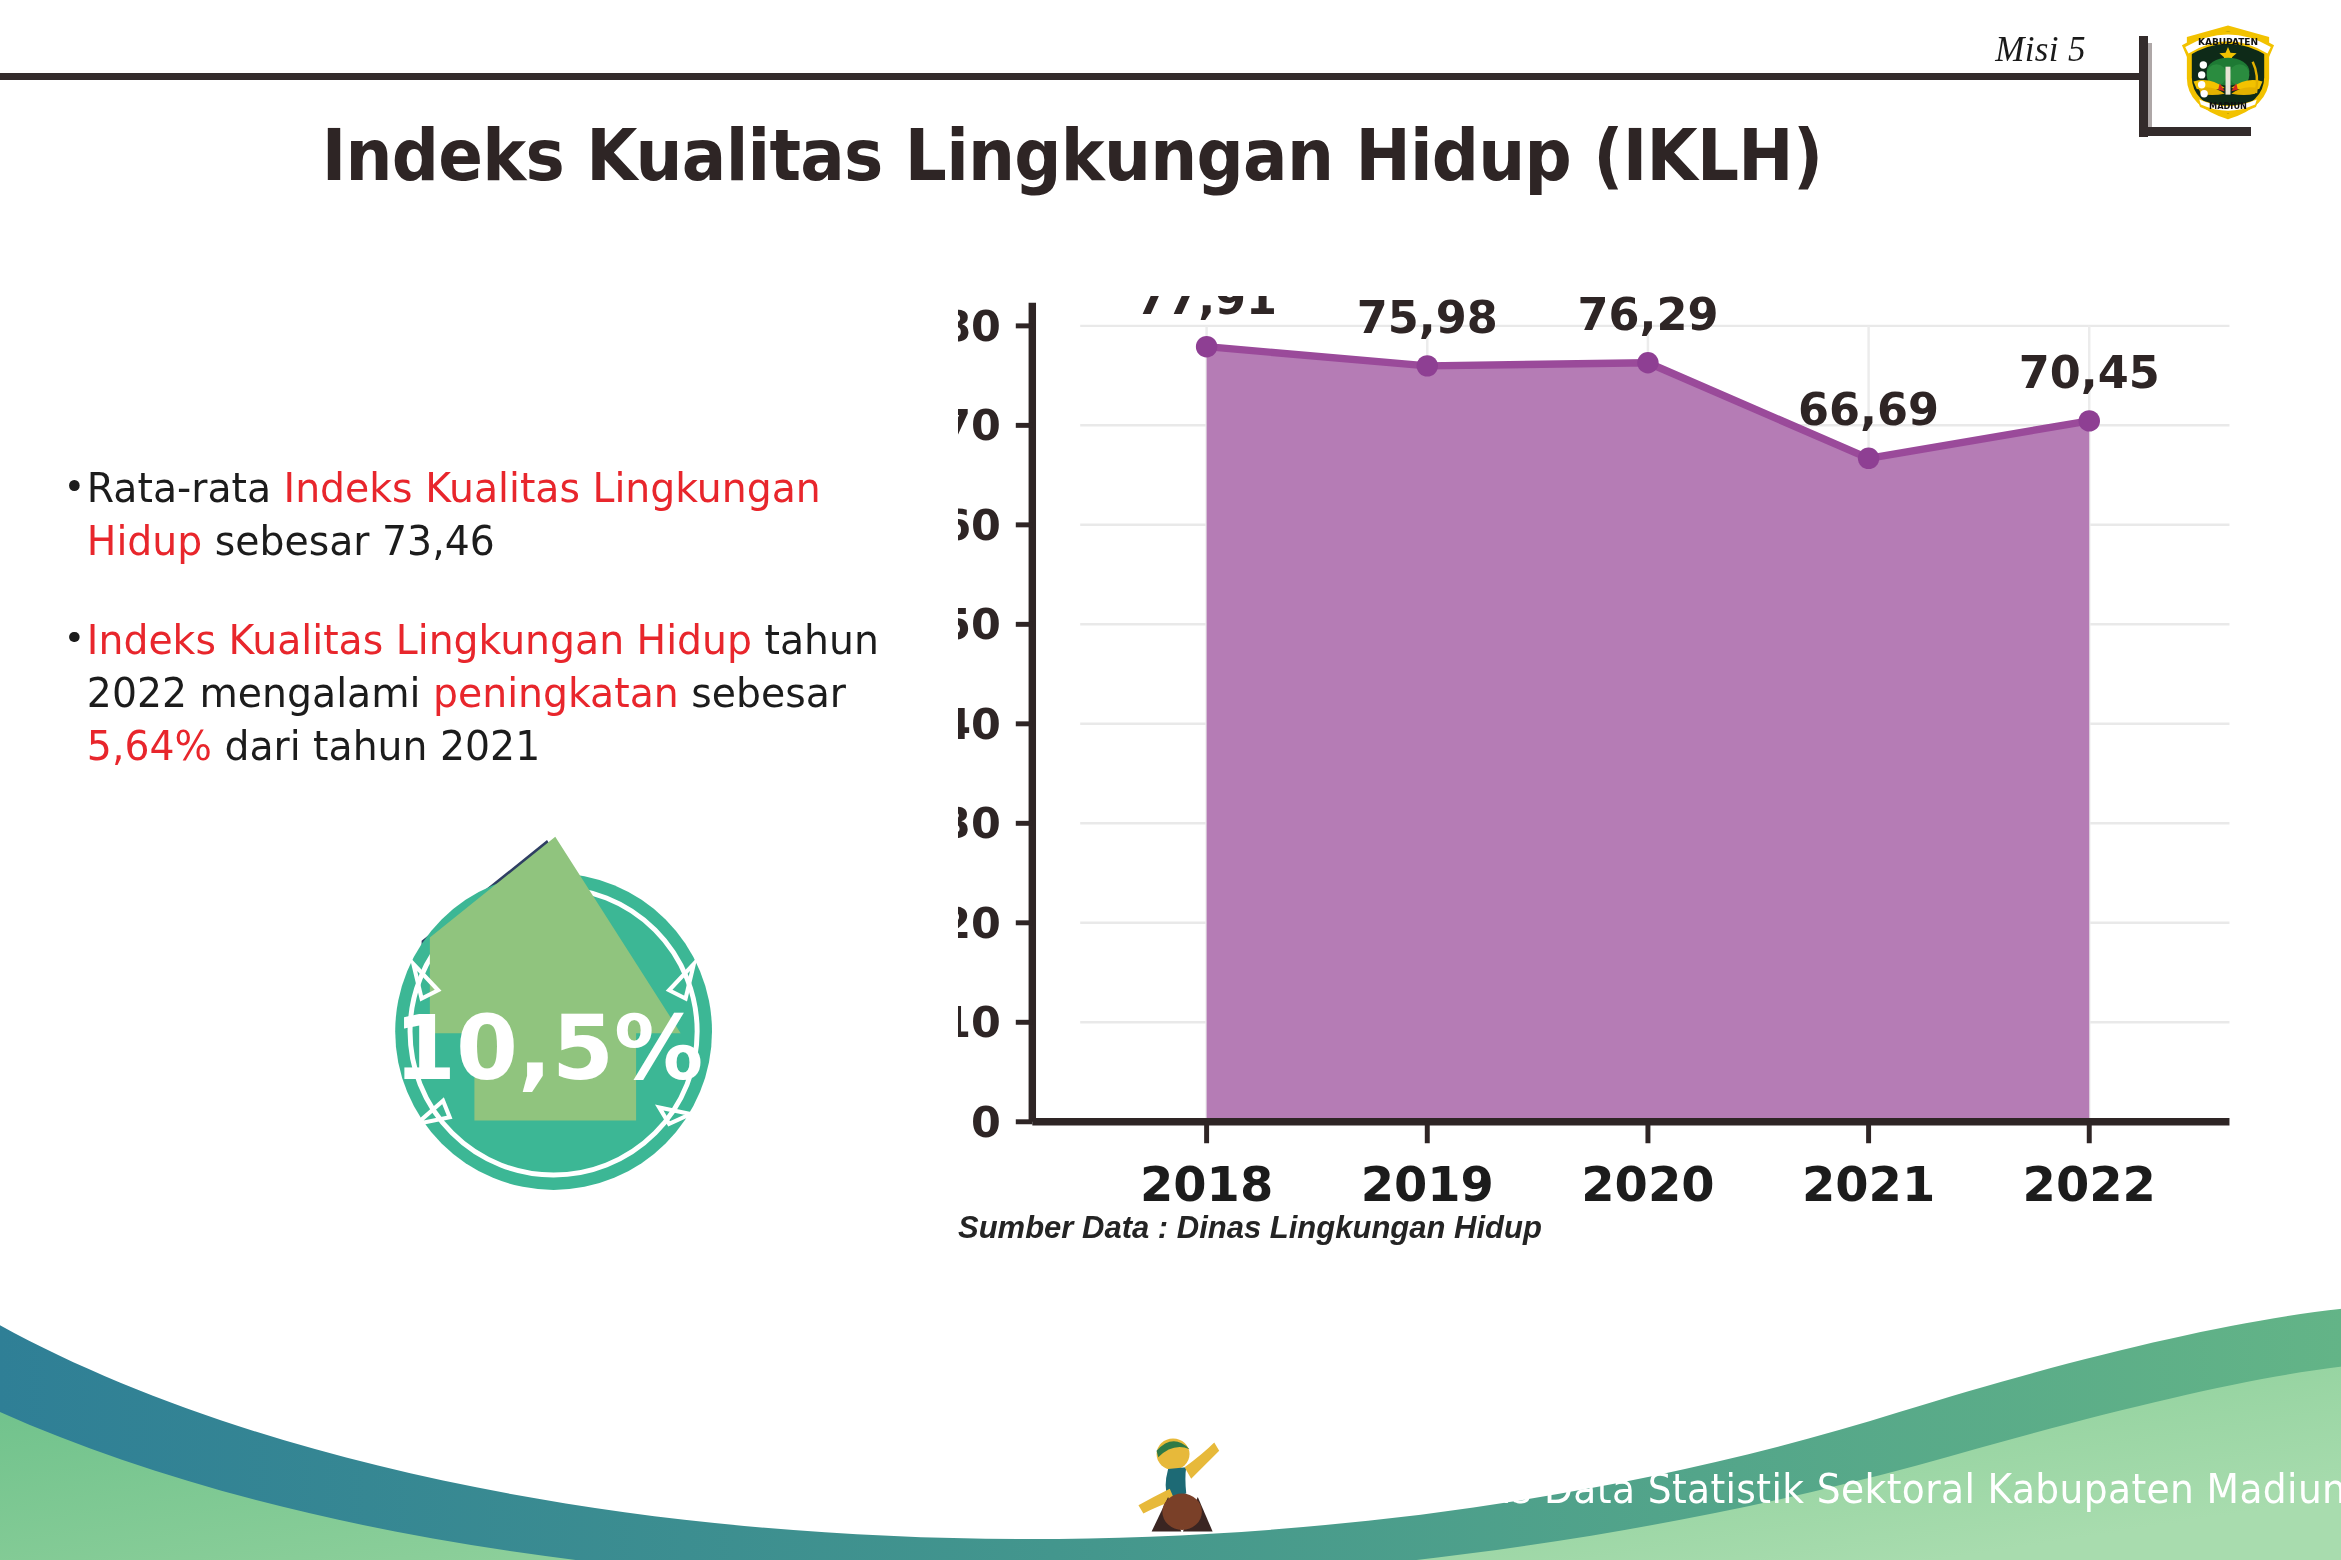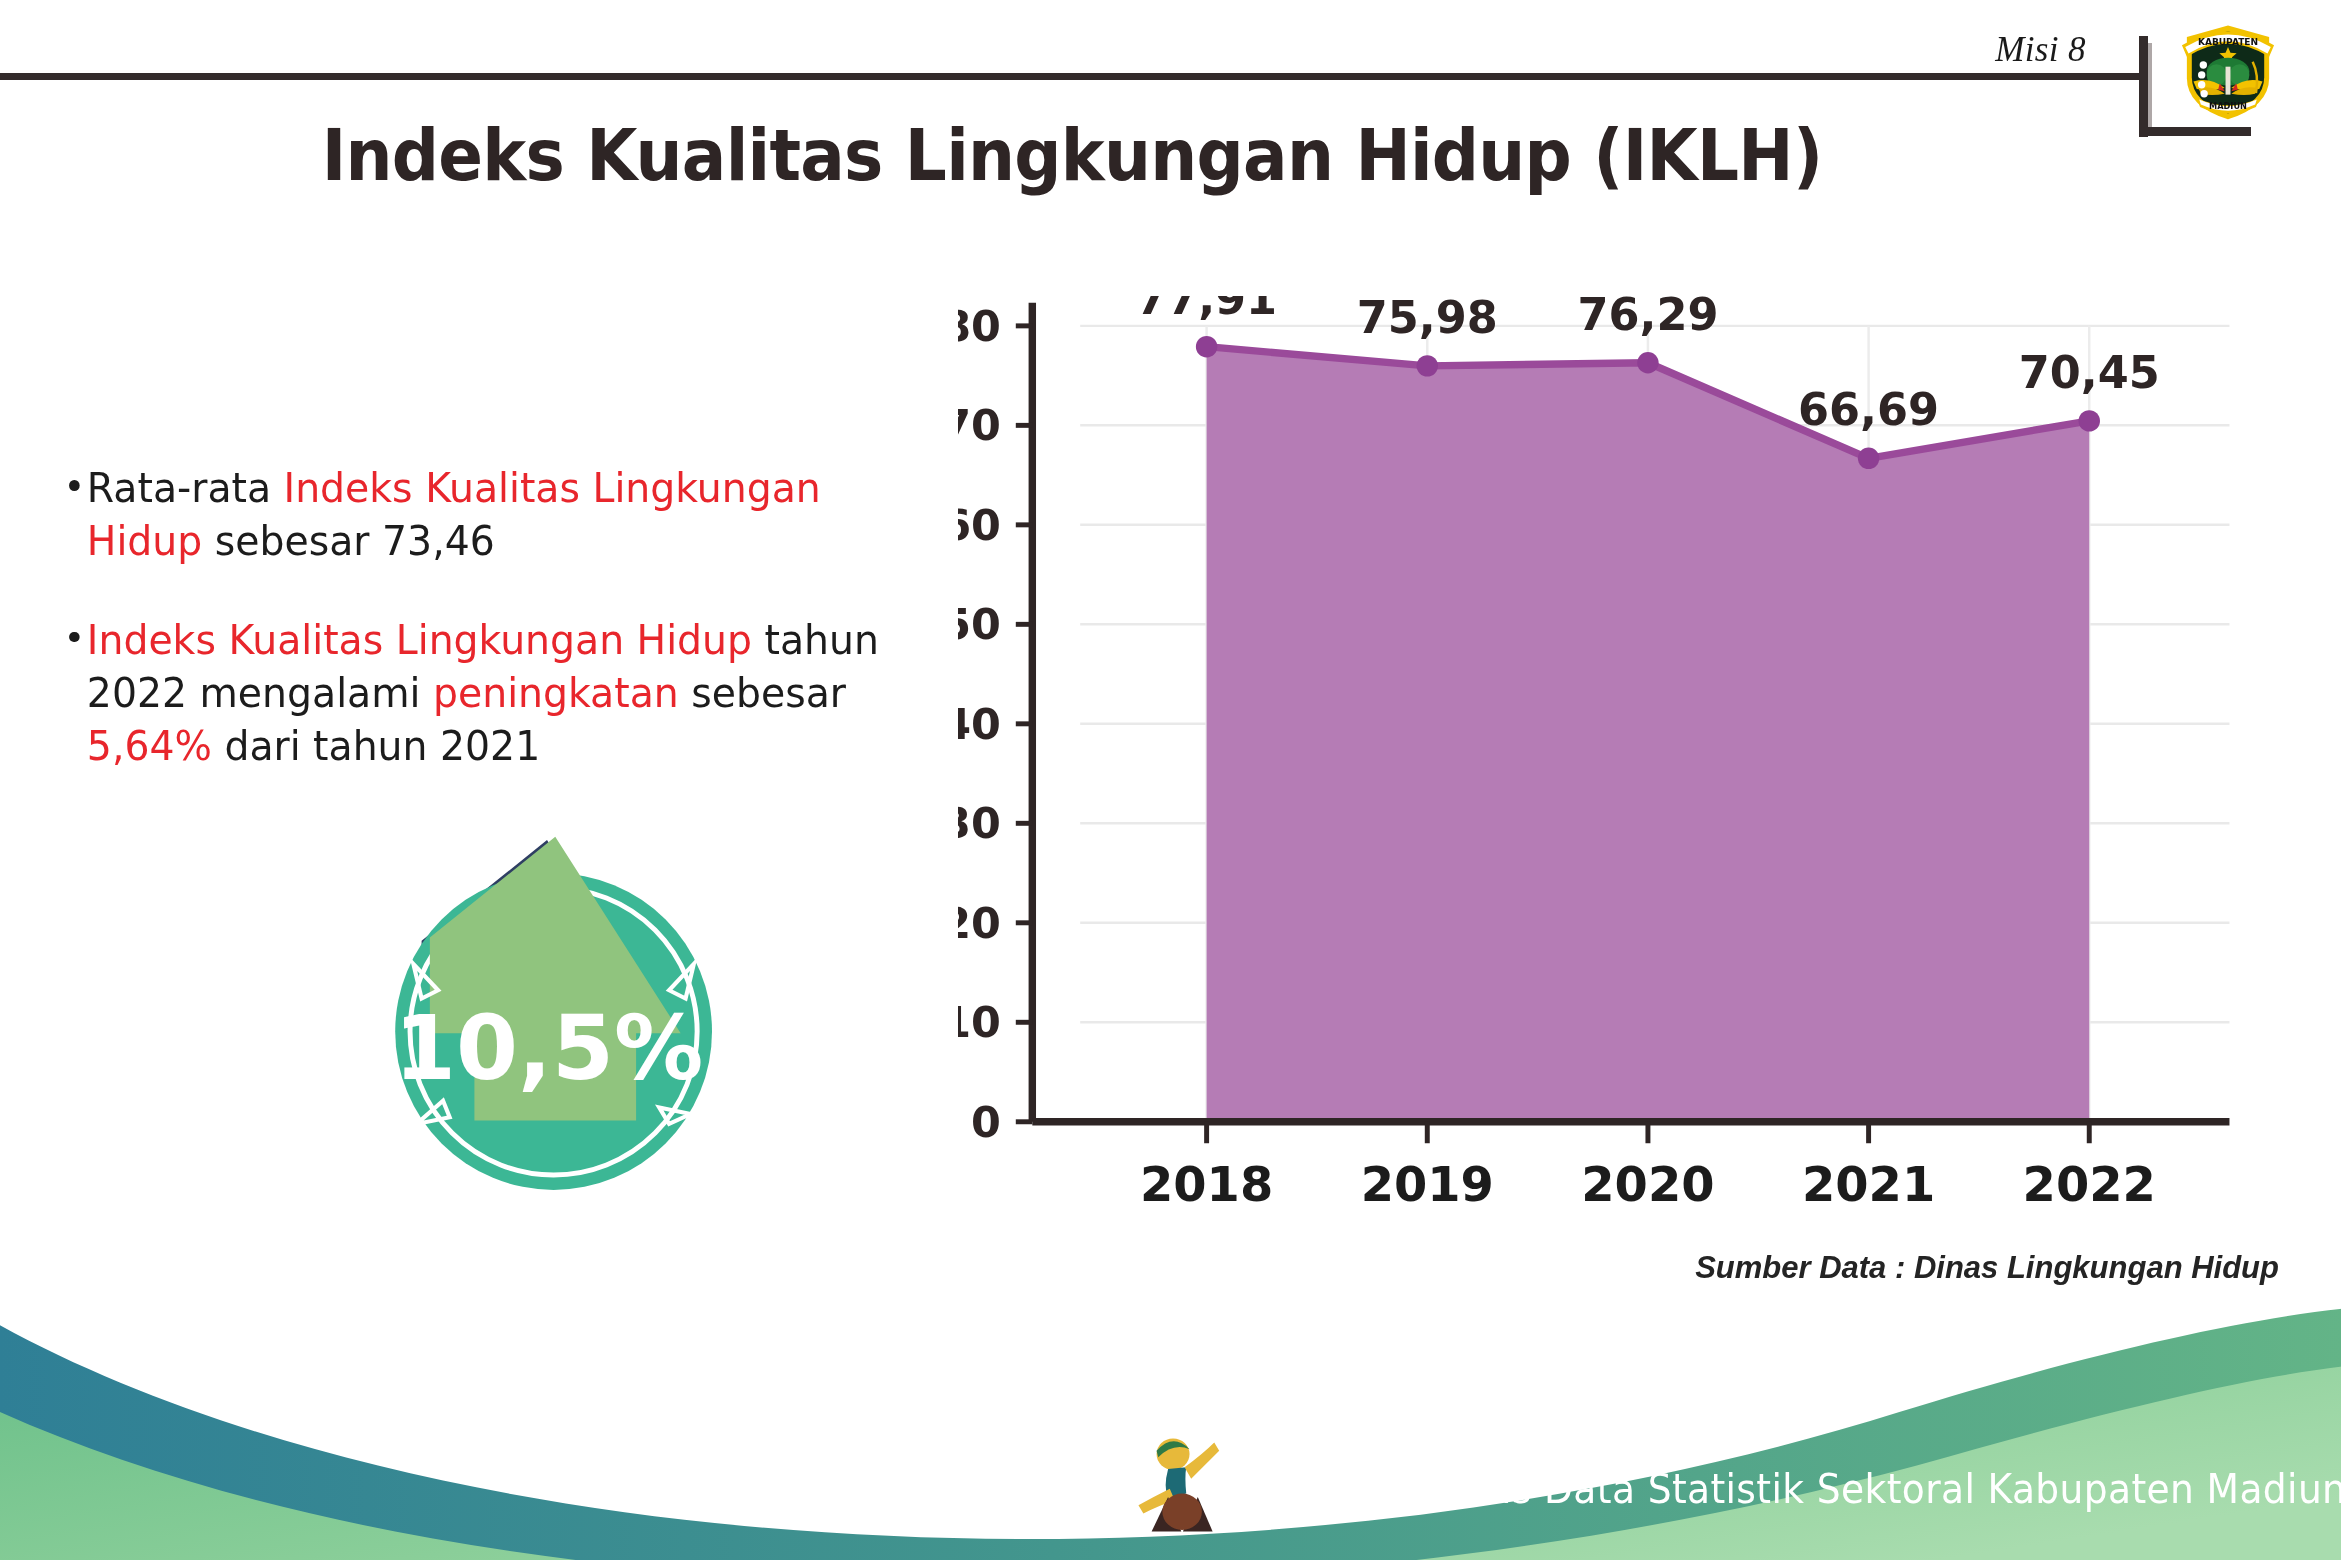--- a/index.html
+++ b/index.html
@@ -152,27 +152,26 @@
     font-weight: bold;
     font-size: 54px;
     fill: #2e2525;
     text-anchor: middle;
   }
   #chart-source {
     position: absolute;
     left: 958px;
     top: 1210px;
     width: 1321px;
-    text-align: right;
+    text-align: left;
     font-family: "Liberation Sans", sans-serif;
     font-style: italic;
     font-weight: bold;
     font-size: 31px;
     color: #242424;
-    margin-top: 40px;
   }
 
   
   #footer-waves {
     position: absolute;
     left: 0;
     bottom: 0;
     width: 2342px;
     height: 273px;
   }
@@ -194,21 +193,21 @@
     white-space: nowrap;
     transform: scaleX(0.94);
     transform-origin: left top;
   }
 </style>
 </head>
 <body>
 
 <div id="header-rule"></div>
 
-<div id="misi-label">Misi 8</div>
+<div id="misi-label">Misi 5</div>
 
 <div id="logo-bracket-v"></div>
 <div id="logo-bracket-v-shadow"></div>
 <div id="logo-bracket-h"></div>
 
 <svg id="kabupaten-logo" viewBox="0 0 124 134">
 
   <path d="M12 30 L62 16 L112 30 L112 80 Q112 114 62 130 Q12 114 12 80 Z" fill="#f2c200"></path>
   <path d="M18 35 L62 23 L106 35 L106 79 Q106 109 62 123 Q18 109 18 79 Z" fill="#0e2a18"></path>
 

